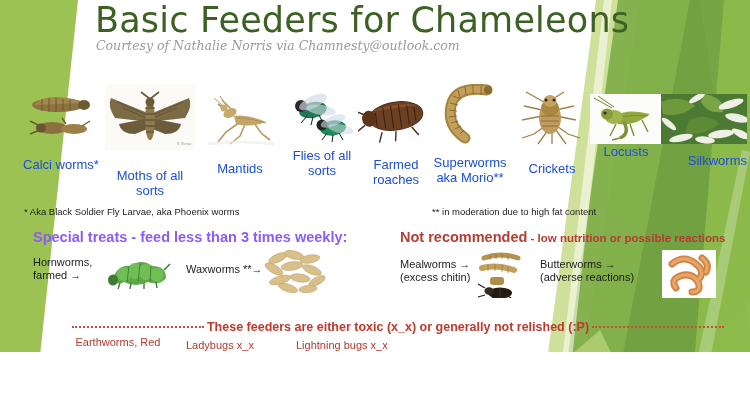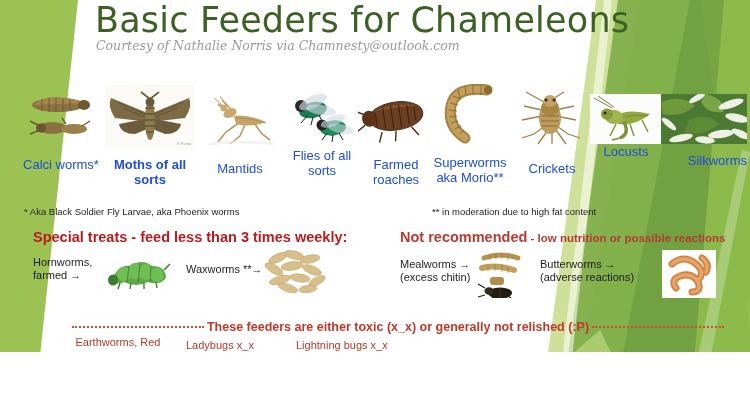--- a/index.html
+++ b/index.html
@@ -41,21 +41,21 @@
   
   .feeder{position:absolute;text-align:center;}
   .feeder .cap{font-size:13px;color:#1d4ed8;line-height:1.18;}
   .thumb{position:relative;margin:0 auto;}
 
   
   .fn{font-size:9.5px;color:#222;}
   .fn-left{left:24px;top:207px;}
   .fn-right{left:432px;top:207px;}
 
-  .hdr-orange{left:33px;top:229px;font-size:14.5px;color:#b91c1c;font-weight:600;}
+  .hdr-orange{left:33px;top:229px;font-size:14.5px;color:#8b5cf6;font-weight:600;}
   .hdr-red{left:400px;top:229px;font-size:14.5px;color:#b33c33;font-weight:600;}
   .hdr-red .small{font-size:11.5px;}
 
   .lbl{font-size:11px;color:#1c1c1c;line-height:1.2;}
   .lbl-red{font-size:11px;color:#b03a2e;line-height:1.25;}
 
   
   .frame{box-sizing:border-box;background:#fff;}
   .frame-white{border:2px solid #ffffff;}
 </style>
@@ -133,21 +133,21 @@
             <line x1="40" y1="36" x2="50" y2="36"></line>
               <line x1="40" y1="42" x2="50" y2="42"></line>
             <line x1="41" y1="48" x2="49" y2="48"></line>
           </g>
           <circle cx="45" cy="18" r="4.5" fill="#6b5a39"></circle>
           <path d="M45 15 L36 8 M45 15 L54 8" stroke="#6b5a39" stroke-width="1.6" fill="none"></path>
         </g>
         <text x="72" y="61" font-family="Liberation Sans, sans-serif" font-size="3" fill="#9a9a9a">R. Thomas</text>
       </svg>
     </div>
-    <div class="cap" style="margin-top:7px;font-weight:bold;">Moths of
+    <div class="cap" style="margin-top:18px;">Moths of
 all sorts</div>
   </div>
 
   <div class="feeder" style="left:200px;top:90px;width:80px;">
     <div class="thumb" style="width:80px;height:58px;">
       <svg width="80" height="58" viewBox="0 0 80 58">
         <g stroke="#b99a5f" fill="none" stroke-width="1.6">
           <path d="M18 14 L34 26"></path>
             <path d="M22 10 L36 24"></path>
           <path d="M40 32 L26 42 L18 52"></path>

